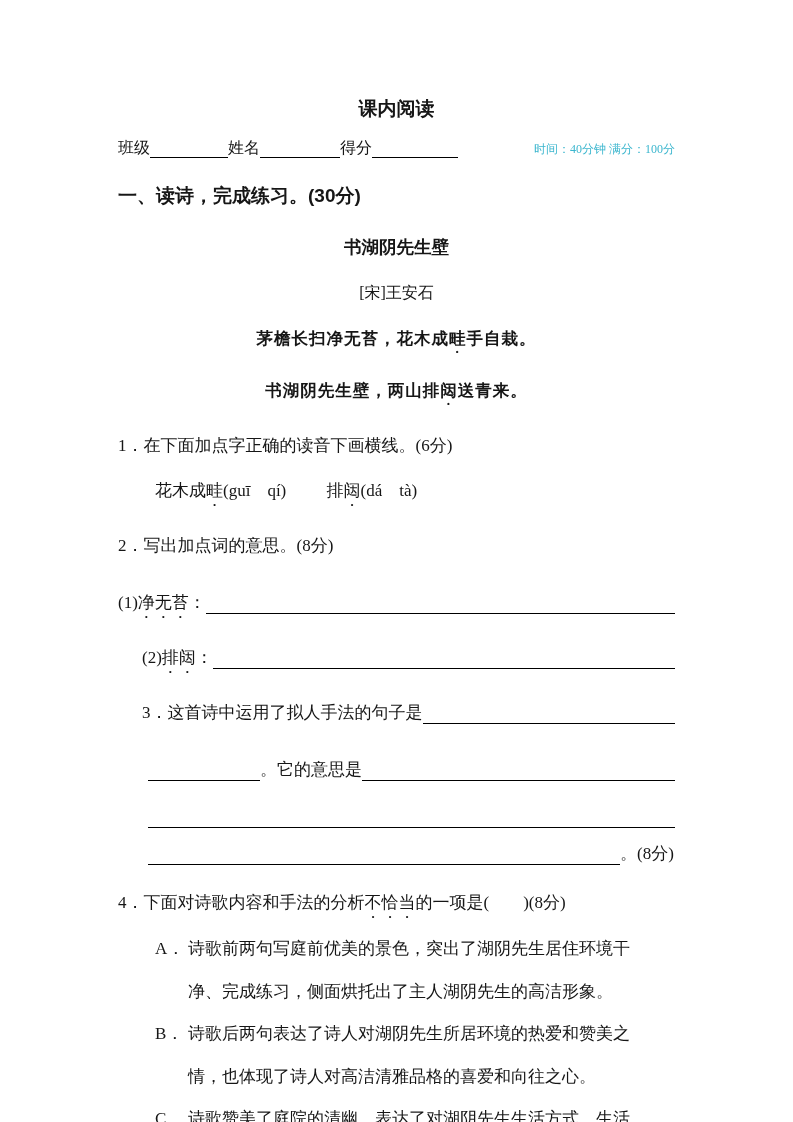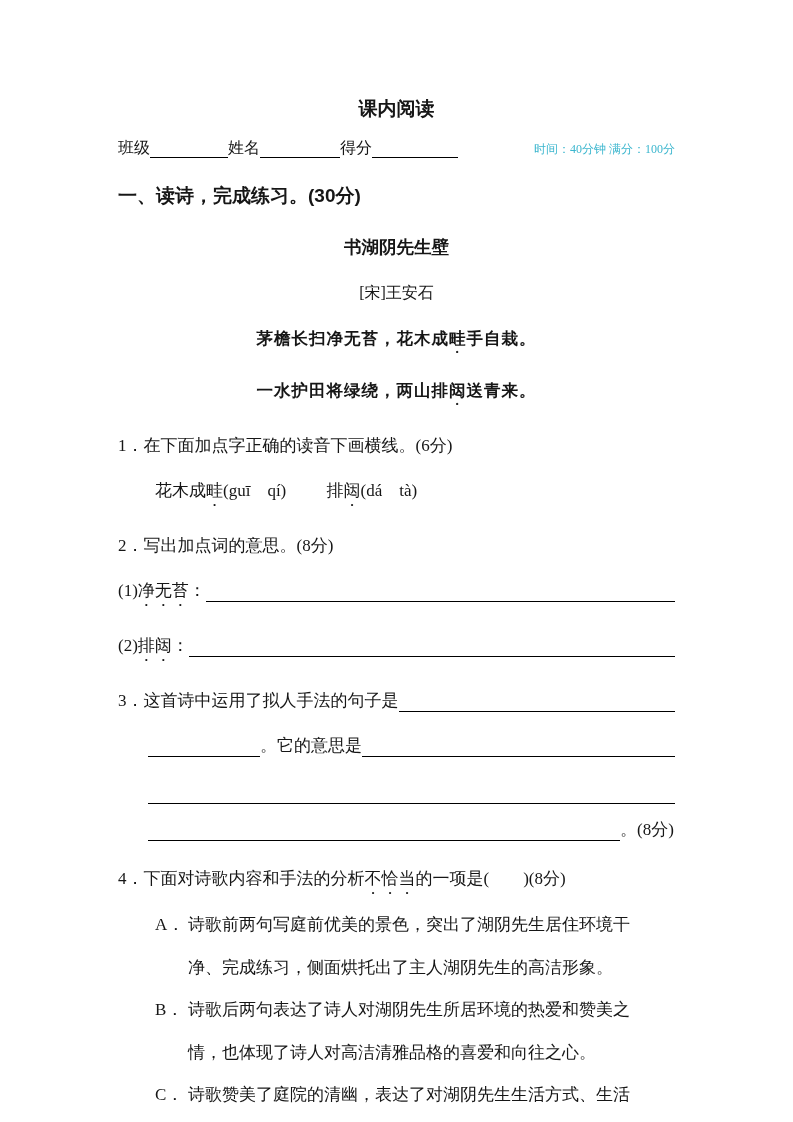--- a/index.html
+++ b/index.html
@@ -47,24 +47,24 @@
   .poem-line {
     margin-top: 24px; text-align: center;
     font-size: 16.5px; font-weight: bold; letter-spacing: 1px;
     font-family: "Liberation Sans", "DejaVu Sans", sans-serif;
   }
 
   .q-text { margin-top: 24px; font-size: 17px; }
   .q1-items { margin-top: 22px; padding-left: 37px; font-size: 17px; }
   .q1-items .item2 { margin-left: 36px; }
 
-  .fill-row { display: flex; align-items: baseline; margin-top: 22px; font-size: 17px; }
+  .fill-row { display: flex; align-items: baseline; margin-top: 34px; font-size: 17px; }
   .fill-row .label { white-space: nowrap; flex: 0 0 auto; }
   .indent { margin-left: 30px; }
-  .mt26 { margin-top: 26px; } .mt14 { margin-top: 14px; } .mt24 { margin-top: 24px; }
+  .mt26 { margin-top: 26px; } .mt14 { margin-top: 14px; } .mt24 { margin-top: 24px; margin-left: 24px; }
 
   .options { margin-top: 6px; }
   .option { display: flex; padding-left: 37px; font-size: 17px; line-height: 2.5; }
   .opt-label { flex: 0 0 33px; }
   .opt-text { width: 450px; }
 
   
   .dot {
     -webkit-text-emphasis: filled dot;
     -webkit-text-emphasis-position: under right;
@@ -88,21 +88,21 @@
     <span class="blank w86">&nbsp;</span>
     <span class="time-score" style="color: rgb(59, 182, 206);">时间：40分钟 满分：100分</span>
   </div>
 
   <h2 class="section-heading">一、读诗，完成练习。(30分)</h2>
 
   <div>
     <div class="poem-title">书湖阴先生壁</div>
     <div class="poem-author">[宋]王安石</div>
     <div class="poem-line"><span>茅檐长扫净无苔，花木成</span><span class="dot">畦</span><span>手自栽。</span></div>
-    <div class="poem-line"><span>一水护田将绿绕，两山排</span><span class="dot">闼</span><span>送青来。</span></div>
+    <div class="poem-line"><span>书湖阴先生壁，两山排</span><span class="dot">闼</span><span>送青来。</span></div>
   </div>
 
   <div class="q-text mt26">1．在下面加点字正确的读音下画横线。(6分)</div>
   <div class="q1-items">
     <span class="item1"><span>花木成</span><span class="dot">畦</span><span>(guī　qí)</span></span>
     <span class="item2"><span>排</span><span class="dot">闼</span><span>(dá　tà)</span></span>
   </div>
 
   <div class="q-text">2．写出加点词的意思。(8分)</div>
   <div class="fill-row">

